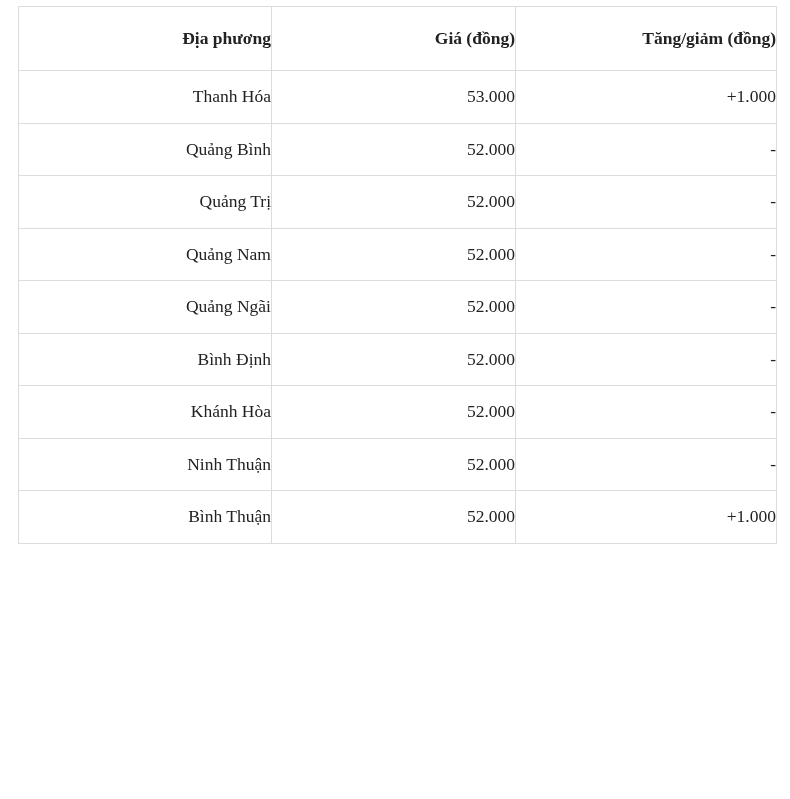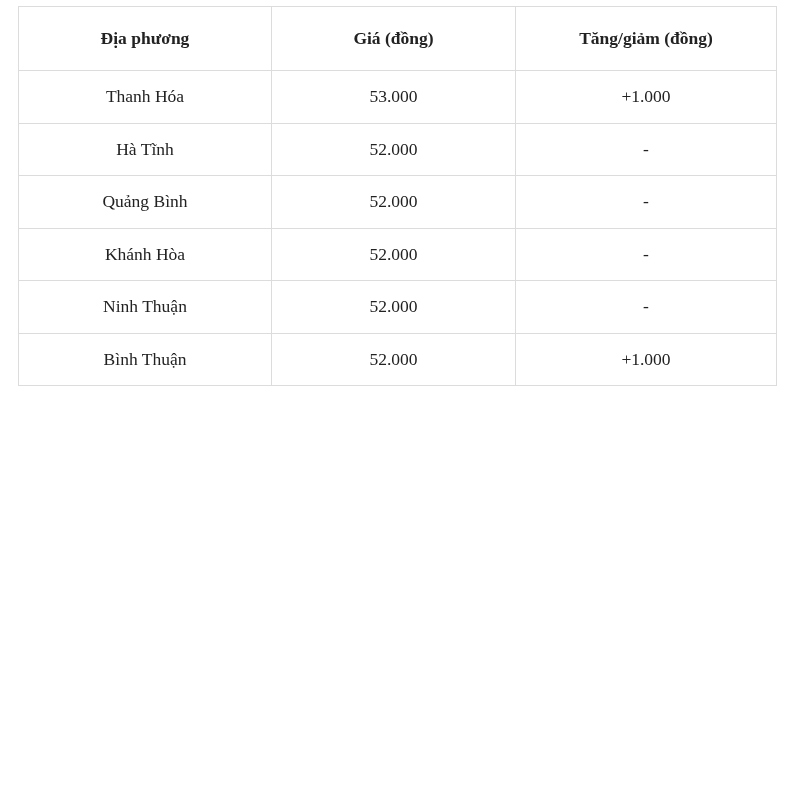--- a/index.html
+++ b/index.html
@@ -25,21 +25,21 @@
     margin: 6px 0 0 18px;
     table-layout: fixed;
   }
   table.price-table col.c1 { width: 253px; }
   table.price-table col.c2 { width: 244px; }
   table.price-table col.c3 { width: 261px; }
 
   table.price-table th,
   table.price-table td {
     border: 1px solid #dcdcdc;
-    text-align: center;
+    text-align: right;
     vertical-align: middle;
     font-size: 17.5px;
     line-height: 1.3;
     color: #222222;
     padding: 0;
   }
   table.price-table thead th {
     height: 63px;
     font-weight: bold;
     font-size: 17.5px;
@@ -78,26 +78,41 @@
         <th>Tăng/giảm (đồng)</th>
       </tr>
     </thead>
     <tbody>
       <tr>
         <td>Thanh Hóa</td>
         <td class="num">53.000</td>
         <td class="delta">+1.000</td>
       </tr>
       <tr>
-        <td>Hà Tĩnh</td>
+        <td>Quảng Bình</td>
         <td class="num">52.000</td>
         <td class="delta">-</td>
       </tr>
       <tr>
-        <td>Quảng Bình</td>
+        <td>Quảng Trị</td>
+        <td class="num">52.000</td>
+        <td class="delta">-</td>
+      </tr>
+      <tr>
+        <td>Quảng Nam</td>
+        <td class="num">52.000</td>
+        <td class="delta">-</td>
+      </tr>
+      <tr>
+        <td>Quảng Ngãi</td>
+        <td class="num">52.000</td>
+        <td class="delta">-</td>
+      </tr>
+      <tr>
+        <td>Bình Định</td>
         <td class="num">52.000</td>
         <td class="delta">-</td>
       </tr>
       <tr>
         <td>Khánh Hòa</td>
         <td class="num">52.000</td>
         <td class="delta">-</td>
       </tr>
       <tr>
         <td>Ninh Thuận</td>

